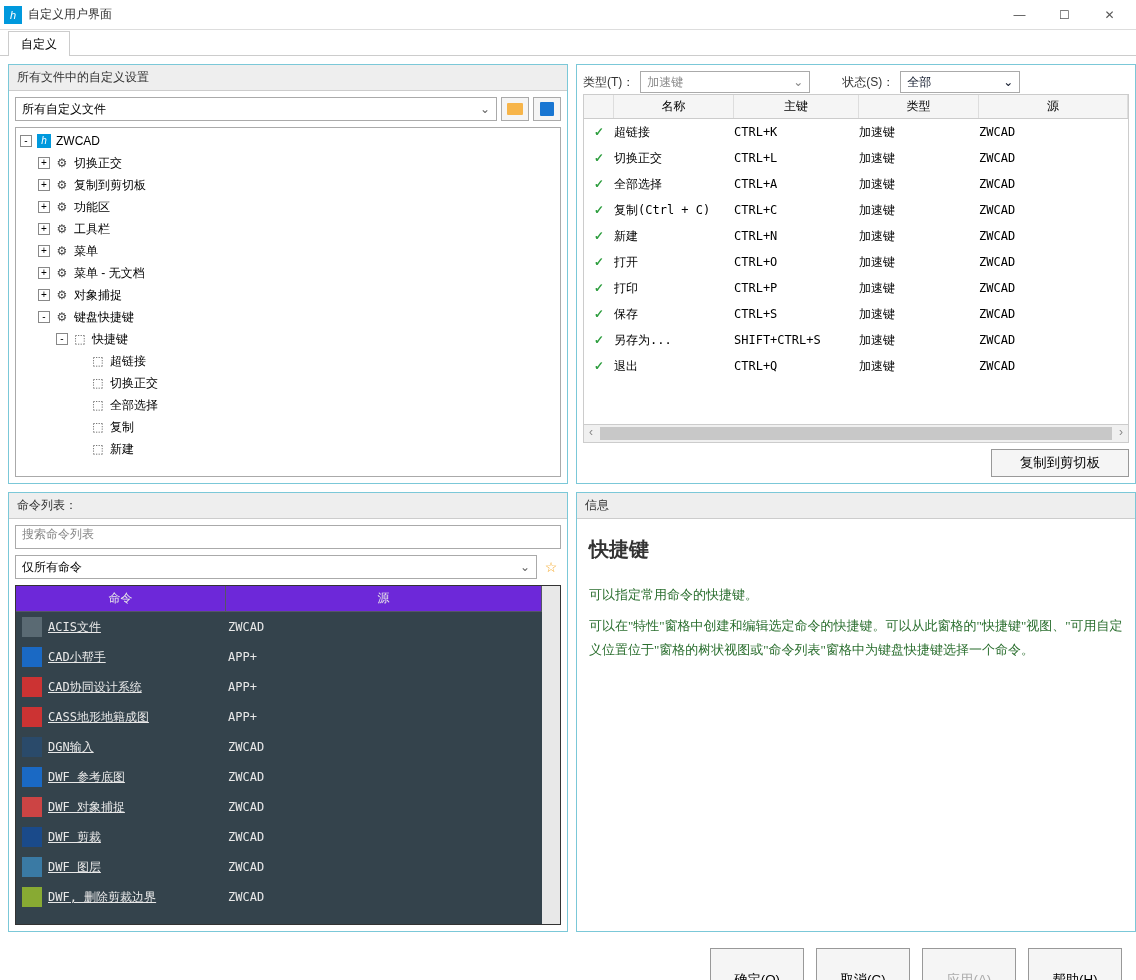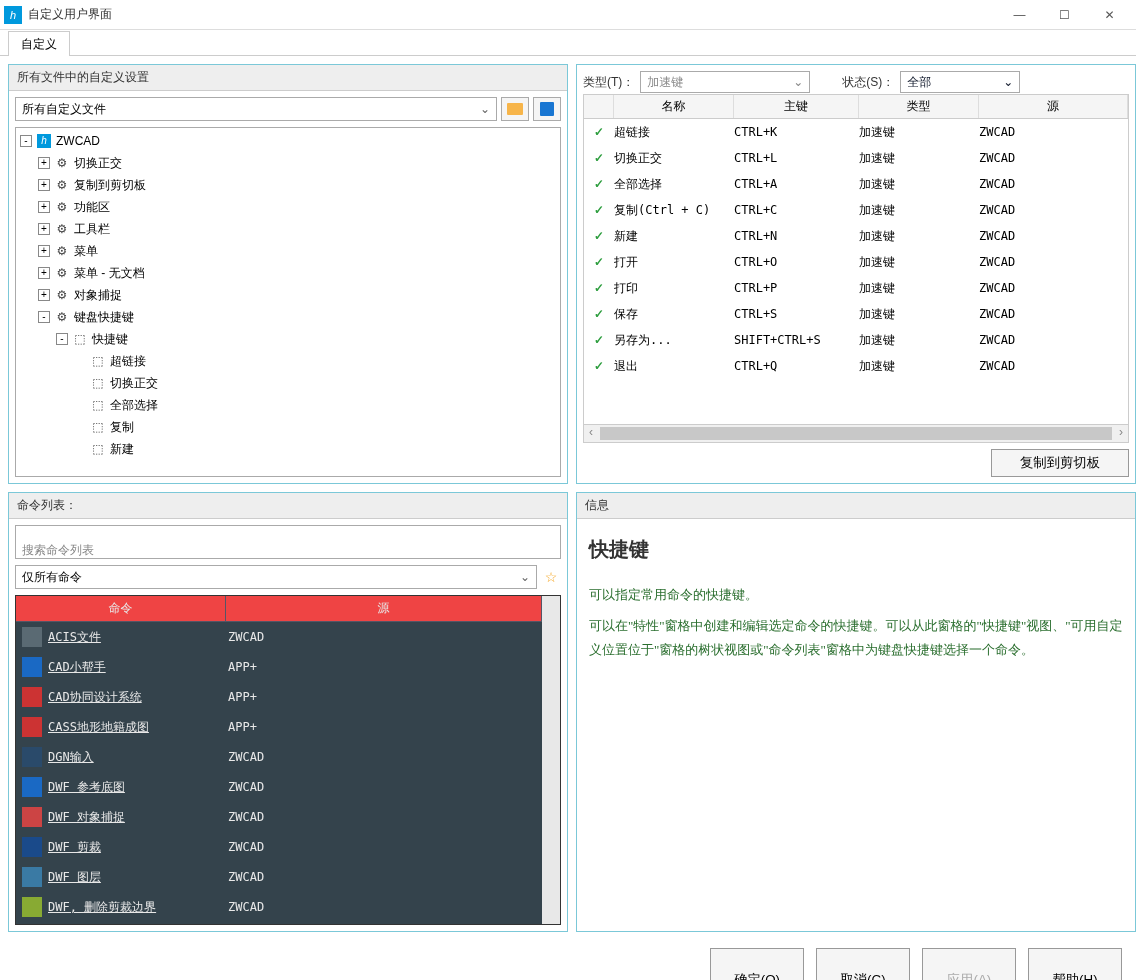--- a/index.html
+++ b/index.html
@@ -34,26 +34,26 @@
 .sc-thead { display: flex; background: #f5f5f5; border-bottom: 1px solid #ccc; }
 .sc-th { padding: 3px 0; text-align: center; border-right: 1px solid #ddd; }
 .sc-tbody { flex: 1; overflow-y: scroll; position: relative; }
 .sc-tbody-inner { overflow: hidden; height: 100%; }
 .sc-tr { display: flex; align-items: center; height: 26px; }
 .check { color: #2e9e3f; width: 30px; text-align: center; font-weight: bold; }
 .sc-td { font-family: "SimSun", monospace; }
 .sc-hscroll { height: 18px; background: #f0f0f0; border-top: 1px solid #ccc; display: flex; }
 .sc-hscroll .thumb { background: #c8c8c8; margin: 2px; }
 .copy-btn { margin-top: 6px; align-self: flex-end; border: 1px solid #999; background: #f5f5f5; padding: 4px 28px; }
-.search-input { border: 1px solid #aaa; height: 24px; padding: 16px 6px; color: #888; margin-bottom: 6px; }
+.search-input { border: 1px solid #aaa; height: 24px; padding: 0 6px; color: #888; margin-bottom: 6px; }
 .star { color: #f5a623; width: 20px; text-align: center; font-size: 14px; }
 .cmd-table { flex: 1; border: 1px solid #333; background: #34434c; color: #e8e8e8; display: flex; overflow: hidden; }
 .cmd-scroll { width: 18px; background: #e8e8e8; }
 .cmd-content { flex: 1; overflow: hidden; }
-.cmd-thead { display: flex; background: #ef4444; border-bottom: 1px solid #556; }
+.cmd-thead { display: flex; background: #6d28d9; border-bottom: 1px solid #556; }
 .cmd-th { padding: 4px 0; text-align: center; border-right: 1px solid #556; flex: 1; }
 .cmd-tr { display: flex; align-items: center; height: 30px; }
 .cmd-icon { width: 20px; height: 20px; margin: 0 6px; display: flex; align-items: center; justify-content: center; font-size: 9px; }
 .cmd-name { width: 180px; font-family: "SimSun", monospace; text-decoration: underline; }
 .cmd-src { font-family: "SimSun", monospace; }
 .info-body { padding: 12px; color: #333; font-family: "SimSun", serif; line-height: 1.8; }
 .info-body h2 { font-size: 20px; font-weight: bold; margin-bottom: 16px; }
 .info-body p { color: #2a6e2e; margin-bottom: 8px; font-size: 13px; }
 .footer { display: flex; justify-content: flex-end; gap: 12px; padding: 8px 14px; }
 .footer button { border: 1px solid #999; background: #f5f5f5; padding: 22px 0; width: 94px; font-family: inherit; }

